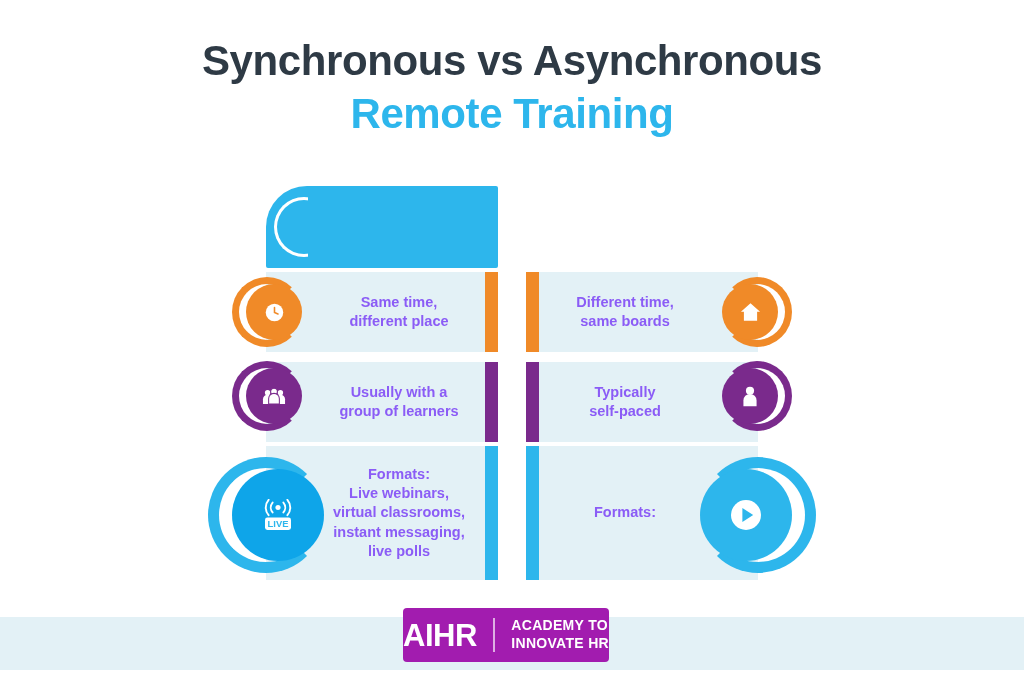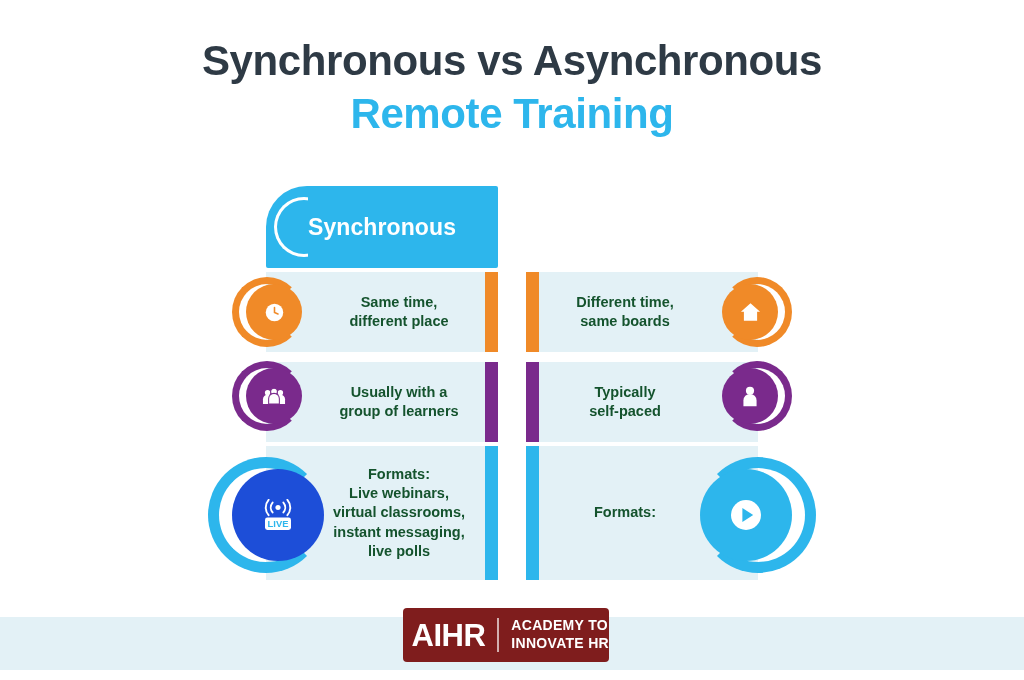--- a/index.html
+++ b/index.html
@@ -129,21 +129,21 @@
     align-items: center;
     margin-bottom: 4px;
   }
   .row.r1 { height: 80px; }
   .row.r2 { height: 80px; margin-top: 10px; }
   .row.r3 { height: 134px; margin-bottom: 0; }
 
   .row-text {
     width: 100%;
     text-align: center;
-    color: #14532d;
+    color: #8b5cf6;
     font-size: 14.5px;
     font-weight: bold;
     line-height: 1.32;
     position: relative;
     z-index: 2;
     white-space: pre-line;
   }
   .column.left  .row-text { padding: 0 14px 0 48px; }
   .column.right .row-text { padding: 0 48px 0 14px; }
 
@@ -223,25 +223,25 @@
     width: 1024px;
     height: 53px;
     background: #E3F1F6;
   }
   .logo {
     position: absolute;
     left: 403px;
     top: 608px;
     width: 206px;
     height: 54px;
-    background: #7f1d1d;
+    background: #a21caf;
     border-radius: 4px;
     display: flex;
     align-items: center;
-    justify-content: flex-end;
+    justify-content: space-between;
     gap: 12px;
   }
   .logo-mark {
     color: #ffffff;
     font-size: 31px;
     font-weight: bold;
     letter-spacing: -0.5px;
     line-height: 1;
   }
   .logo-divider {
@@ -265,21 +265,20 @@
   <span class="title-line2">Remote Training</span>
 </div>
 
 <div class="board">
 
   <div class="column left">
 
     <div class="col-header">
       <span class="header-arc"></span>
       <span class="header-arc-mask"></span>
-      <span class="col-header-text">Synchronous</span>
     </div>
 
     <div class="rows">
 
       <div class="row r1">
         <span class="row-bar" style="background:#F08A28"></span>
         <span class="row-text">Same time,
 different place</span>
       </div>
 
@@ -318,21 +317,21 @@
           <circle cx="23" cy="7" r="3.4" fill="#ffffff"></circle>
           <path d="M17.2 21 L17.2 15.2 a5.8 5.8 0 0 1 11.6 0 L28.8 21 Z" fill="#ffffff"></path>
           <circle cx="15" cy="5.4" r="4.2" fill="#ffffff" stroke="#7A2A8C" stroke-width="1.3"></circle>
           <path d="M8.3 21 L8.3 14.4 a6.7 6.7 0 0 1 13.4 0 L21.7 21 Z" fill="#ffffff" stroke="#7A2A8C" stroke-width="1.3"></path>
         </svg>
       </span>
     </div>
 
     <div class="badge large">
       <span class="badge-ring" style="border-color:#2DB6EC; border-right-color:transparent;"></span>
-      <span class="badge-disc" style="background:#1d4ed8">
+      <span class="badge-disc" style="background:#0ea5e9">
         <svg class="icon-svg" width="34" height="32" viewBox="0 0 34 32">
           <circle cx="17" cy="8.5" r="2.6" fill="#ffffff"></circle>
           <path d="M11.6 3.6 a7.6 7.6 0 0 0 0 9.8" stroke="#ffffff" stroke-width="1.9" fill="none" stroke-linecap="round"></path>
           <path d="M22.4 3.6 a7.6 7.6 0 0 1 0 9.8" stroke="#ffffff" stroke-width="1.9" fill="none" stroke-linecap="round"></path>
           <path d="M7.6 0.8 a11.8 11.8 0 0 0 0 15.4" stroke="#ffffff" stroke-width="1.9" fill="none" stroke-linecap="round"></path>
           <path d="M26.4 0.8 a11.8 11.8 0 0 1 0 15.4" stroke="#ffffff" stroke-width="1.9" fill="none" stroke-linecap="round"></path>
           <rect x="4" y="18.5" width="26" height="12.5" rx="2.4" fill="#ffffff"></rect>
           <text x="17" y="27.6" font-family="Liberation Sans, sans-serif" font-size="9.4" font-weight="bold" fill="#2DB6EC" text-anchor="middle">LIVE</text>
         </svg>
       </span>

